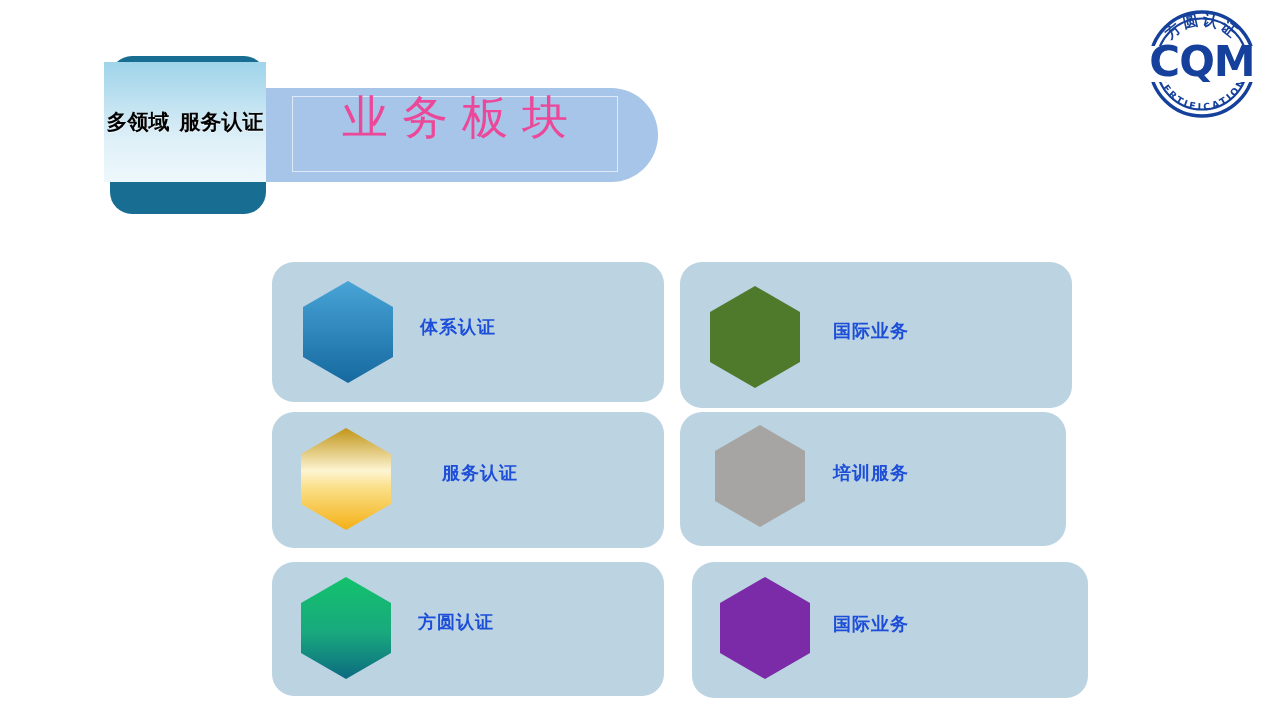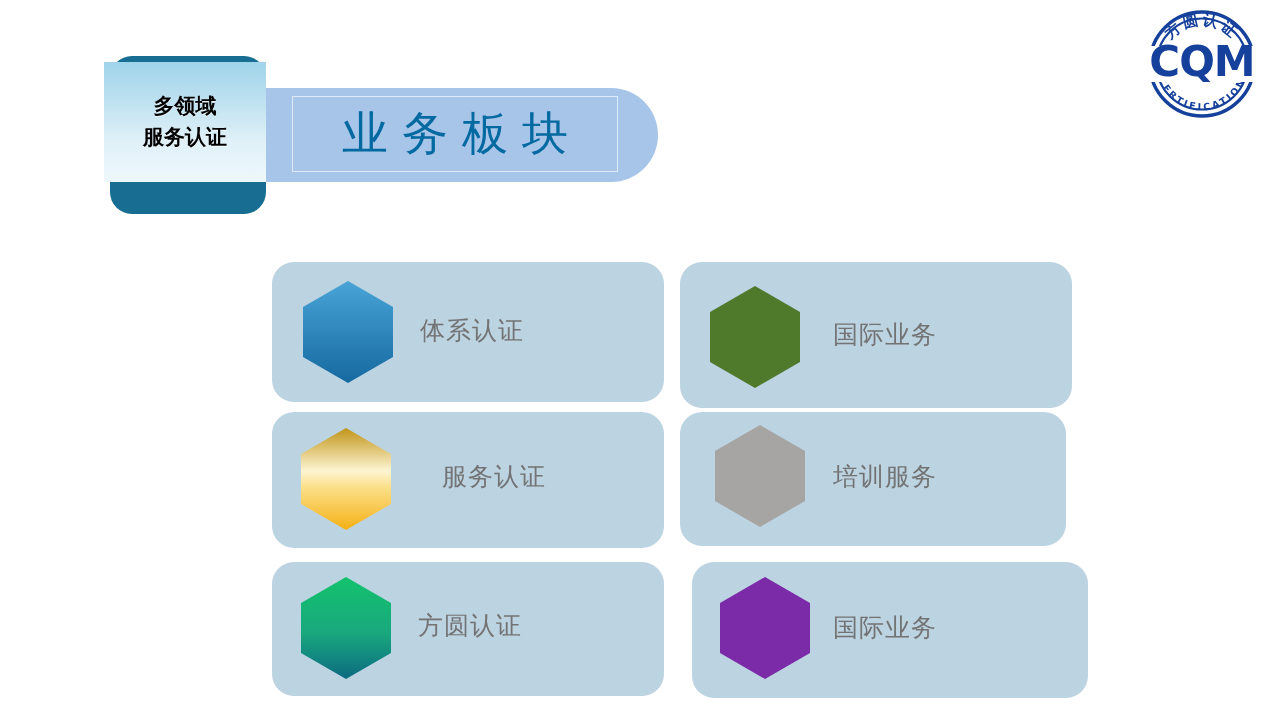--- a/index.html
+++ b/index.html
@@ -37,31 +37,31 @@
     left: 292px;
     top: 96px;
     width: 326px;
     height: 76px;
     border: 1px solid #dfeaf8;
     box-sizing: border-box;
   }
   #page-title {
     position: absolute;
     left: 292px;
-    top: 96px;
+    top: 80px;
     width: 326px;
     height: 76px;
     display: flex;
     align-items: center;
     justify-content: center;
     font-size: 46px;
     font-weight: 400;
     letter-spacing: 14px;
     text-indent: 14px;
-    color: #0369a1;
+    color: #ec4899;
     font-family: "DejaVu Sans", "Liberation Sans", sans-serif;
     white-space: nowrap;
   }
 
   
   #badge-plate {
     position: absolute;
     left: 110px;
     top: 56px;
     width: 156px;
@@ -70,21 +70,21 @@
     border-radius: 22px;
   }
   #badge-face {
     position: absolute;
     left: 104px;
     top: 62px;
     width: 162px;
     height: 120px;
     background: linear-gradient(180deg, #9fd4ea 0%, #bce0f0 30%, #dff0f8 65%, #eef8fc 100%);
     display: flex;
-    flex-direction: column;
+    flex-direction: row;
     align-items: center;
     justify-content: center;
     gap: 10px;
   }
   .badge-line {
     font-size: 21px;
     font-weight: 700;
     color: #000000;
     letter-spacing: 0px;
     line-height: 1;
@@ -109,23 +109,23 @@
     display: flex;
     align-items: center;
   }
   .card-hex-wrap {
     position: absolute;
     width: 92px;
     height: 104px;
   }
   .card-label {
     position: absolute;
-    font-size: 25px;
-    font-weight: 400;
-    color: #737373;
+    font-size: 18px;
+    font-weight: 700;
+    color: #1d4ed8;
     letter-spacing: 1px;
     white-space: nowrap;
     line-height: 1;
   }
 
   
   #card-0 { left: 272px; top: 262px; width: 392px; height: 140px; }
   #card-1 { left: 680px; top: 262px; width: 392px; height: 146px; }
   #card-2 { left: 272px; top: 412px; width: 392px; height: 136px; }
   #card-3 { left: 680px; top: 412px; width: 386px; height: 134px; }

